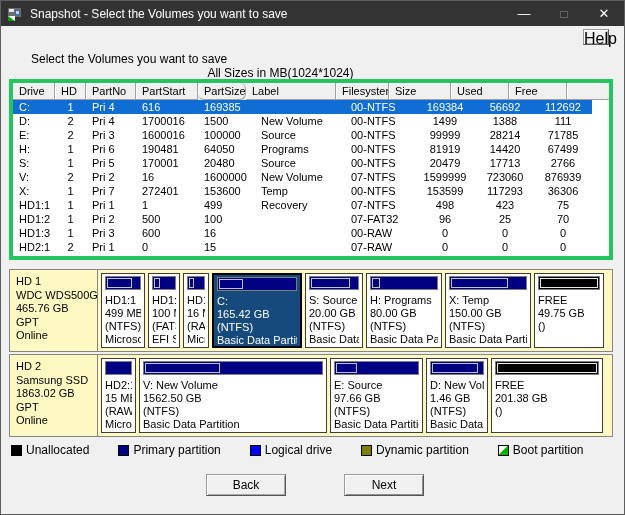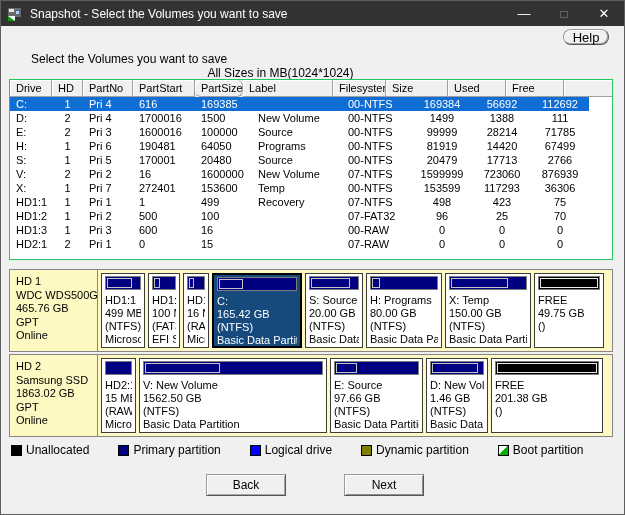--- a/index.html
+++ b/index.html
@@ -12,28 +12,28 @@
   .title{font-size:12px;margin-left:7px;white-space:nowrap;}
   .caption-buttons{margin-left:auto;display:flex;height:100%;}
   .cap{width:40px;display:flex;align-items:center;justify-content:center;font-size:13px;cursor:default;}
   .cap.max{color:#8f8f8f;font-size:12px;}
   .client{position:absolute;top:25px;left:0;right:0;bottom:0;}
   
   .btn{position:absolute;background:#f0f0f0;border:1px solid #9a9a9a;
     border-right-color:#565656;border-bottom-color:#565656;
     box-shadow:inset 1px 1px 0 #ffffff, inset -1px -1px 0 #a8a8a8;
     font-family:"Liberation Sans",sans-serif;font-size:12px;padding:0;color:#000;}
-  .btn.help{right:15px;top:3px;width:46px;height:16px;font-size:13px;border-radius:8px;}
+  .btn.help{right:15px;top:3px;width:26px;height:16px;font-size:16px;}
   .btn.back{left:205px;top:448px;width:80px;height:22px;}
   .btn.next{left:343px;top:448px;width:80px;height:22px;box-shadow:inset 1px 1px 0 #ffffff, inset -1px -1px 0 #8f8f8f;}
   .heading{position:absolute;left:30px;top:26px;font-size:12px;}
   .subheading{position:absolute;left:0;right:64px;top:40px;text-align:center;font-size:12px;}
   
   .listview{position:absolute;left:8px;top:53px;width:604px;height:181px;background:#fff;
-    border:1px solid #22c55e;box-sizing:border-box;overflow:hidden;font-size:11px;}
+    border:4px solid #22c55e;box-sizing:border-box;overflow:hidden;font-size:11px;}
   .lv-header{display:flex;height:17px;background:#f0f0f0;}
   .hcell{box-sizing:border-box;padding:2px 0 0 6px;white-space:nowrap;overflow:hidden;
     border-right:1px solid #9f9f9f;border-bottom:1px solid #9f9f9f;
     box-shadow:inset 1px 1px 0 #ffffff;flex:0 0 auto;}
   .hcell.fill{flex:1 1 auto;border-right:none;}
   .row{display:flex;height:14px;line-height:14px;}
   .cell{box-sizing:border-box;padding-left:6px;white-space:nowrap;overflow:hidden;flex:0 0 auto;}
   .cell.center{text-align:center;padding-left:0;}
   .cell.fill{flex:1 1 auto;background:#fff !important;color:#000;}
   .row.selected .cell{background:var(--sel,#0f6dd4);color:#fff;}

